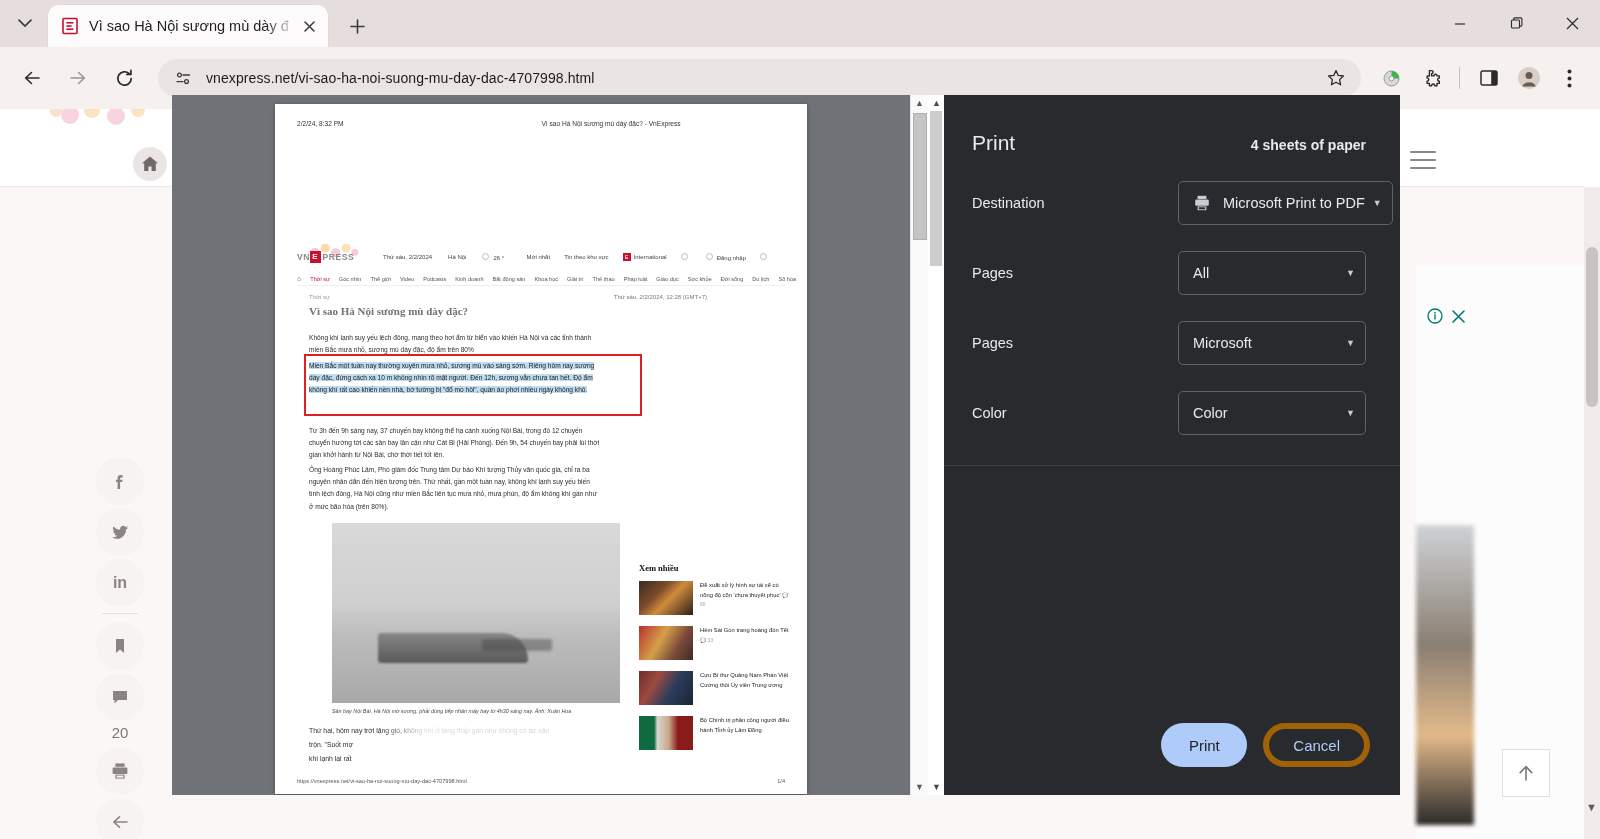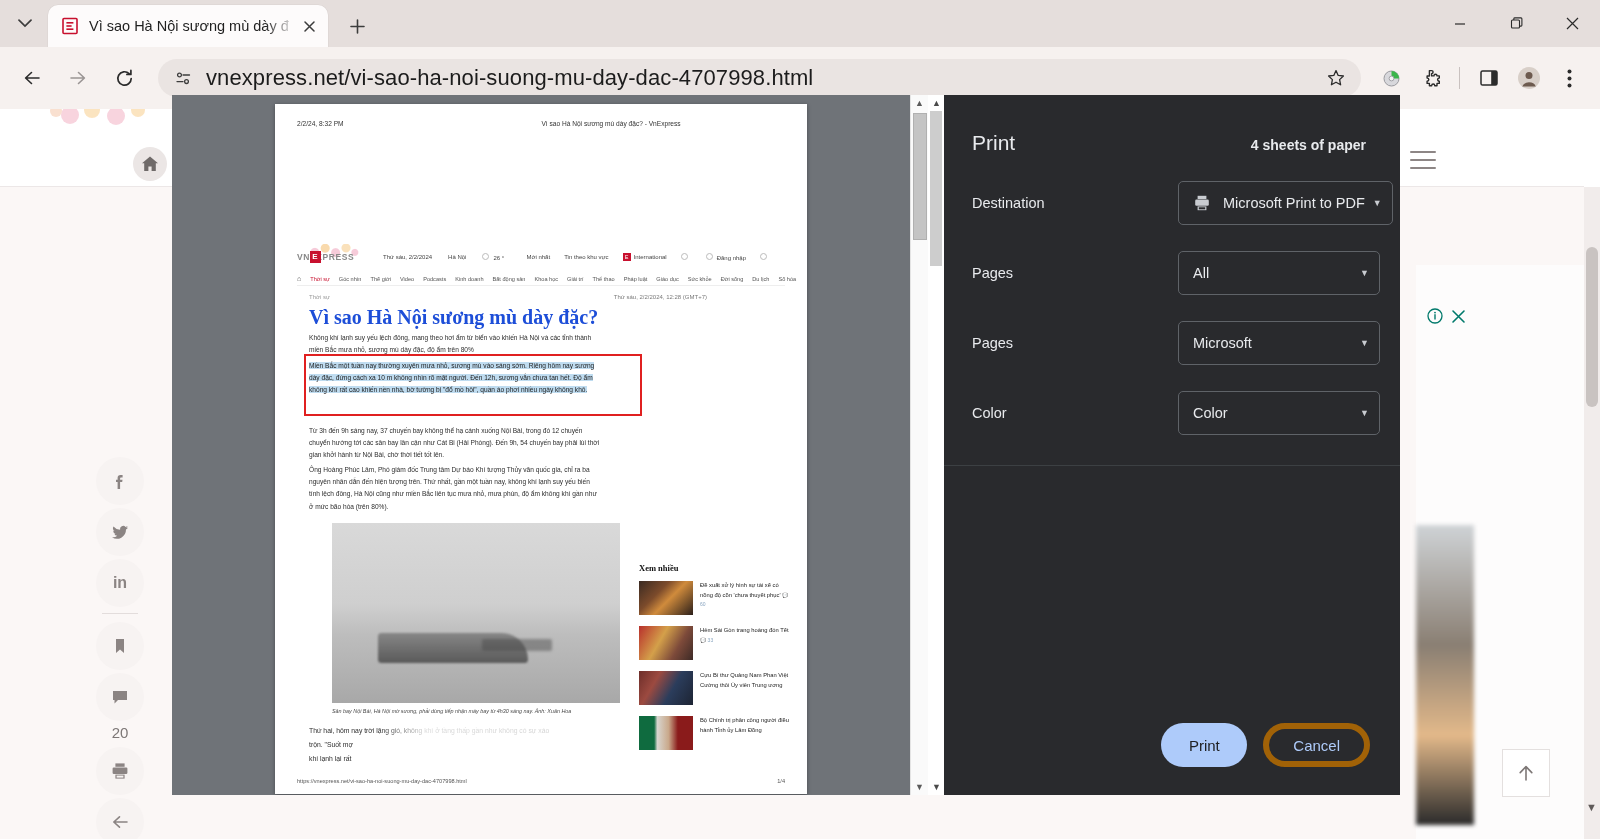--- a/index.html
+++ b/index.html
@@ -67,21 +67,21 @@
     flex: 0 0 40px;
   }
 
   #omnibox {
     flex: 1 1 auto; height: 38px; background: #eae4e2; border-radius: 19px;
     display: flex; align-items: center; margin: 0 10px 0 8px; padding: 0 8px 0 14px;
     position: relative;
   }
   #omnibox .site-icon { width: 22px; flex: 0 0 22px; display:flex; align-items:center; justify-content:center; margin-right: 12px; cursor: pointer;}
   #url-text {
-    flex: 1 1 auto; font-size: 22px; color: #1c1c1c; white-space: nowrap; overflow: hidden;
+    flex: 1 1 auto; font-size: 14px; color: #1c1c1c; white-space: nowrap; overflow: hidden;
     letter-spacing: .1px;
   }
   #bookmark-star { width: 34px; height: 34px; flex: 0 0 34px; border-radius: 50%; display:flex; align-items:center; justify-content:center; cursor:pointer;}
 
   .tb-icon { width: 38px; height: 38px; border-radius: 50%; display:flex; align-items:center; justify-content:center; cursor:pointer; flex: 0 0 38px; margin-left: 2px;}
   .tb-sep { width: 1px; height: 22px; background: #c9c1bf; margin: 0 8px; flex: 0 0 1px; }
 
   
   #pagearea { position: absolute; top: 109px; left: 0; right: 0; bottom: 0; background: #fff; overflow: hidden; }
 
@@ -204,21 +204,21 @@
     border-bottom: .7px solid #eee;
   }
   #sheet-nav .nv { margin-right: 9px; white-space: nowrap; }
   #sheet-nav .nv.active { color: #c8102e; }
   #sheet-nav .home-ico { margin-right: 9px; color: #555; font-size: 7px; }
 
   #art-category { position: absolute; top: 190px; left: 34px; font-size: 6px; color: #9a9a9a; }
   #art-date { position: absolute; top: 190px; right: 100px; font-size: 6px; color: #7a7a7a; }
   #art-title {
     position: absolute; top: 201px; left: 34px; right: 110px;
-    font-family: "Liberation Serif", serif; font-size: 20px; font-weight: 700; color: #1d4ed8;
+    font-family: "Liberation Serif", serif; font-size: 11px; font-weight: 700; color: #737373;
     line-height: 1.25;
   }
   #art-lead {
     position: absolute; top: 228px; left: 34px; width: 288px;
     font-size: 6.6px; line-height: 1.85; color: #2d2d2d;
   }
 
   
   #red-box {
     position: absolute; left: 29px; top: 250px; width: 338px; height: 62px;
@@ -294,21 +294,21 @@
   #ps-thumb { position: absolute; top: 16px; left: 2px; width: 12px; height: 155px; background: #cdcdcd; }
 
   #panel-inner { position: absolute; left: 16px; top: 0; right: 0; bottom: 0; }
   #print-head {
     display: flex; align-items: baseline; padding: 36px 34px 0 28px;
   }
   #print-head .p-title { font-size: 21px; font-weight: 400; color: #e8eaed; }
   #print-head .p-sheets { margin-left: auto; font-size: 14px; font-weight: 700; color: #e8eaed; }
 
   .setting-row {
-    display: flex; align-items: center; padding: 0 20px 0 28px; margin-top: 26px;
+    display: flex; align-items: center; padding: 0 34px 0 28px; margin-top: 26px;
   }
   .setting-row .s-label { font-size: 14.5px; color: #e8eaed; width: 206px; flex: 0 0 206px; }
   .select-box {
     flex: 1 1 auto; height: 44px; border: 1px solid #5f6368; border-radius: 5px;
     display: flex; align-items: center; padding: 0 10px 0 14px; cursor: pointer;
     background: transparent;
   }
   .select-box .sb-icon { margin-right: 12px; display: flex; align-items: center; color: #c9ccd1; }
   .select-box .sb-value { font-size: 14.5px; color: #e8eaed; flex: 1 1 auto; white-space: nowrap; }
   .select-box .sb-caret { color: #c9ccd1; font-size: 9px; margin-left: 8px; }

